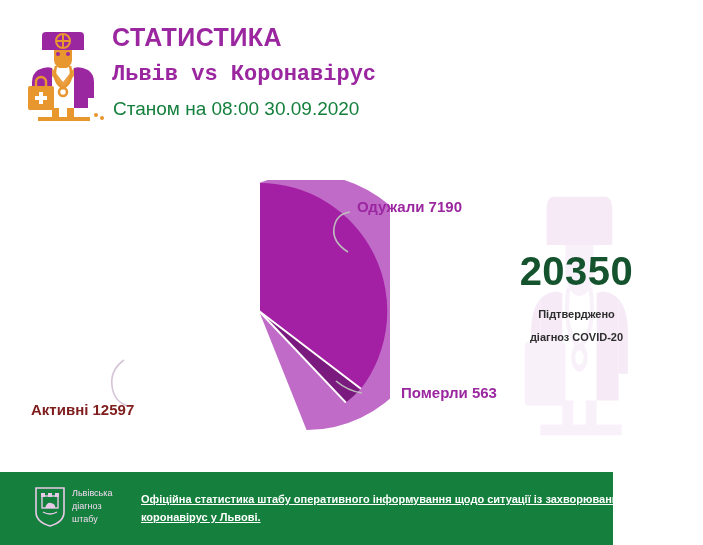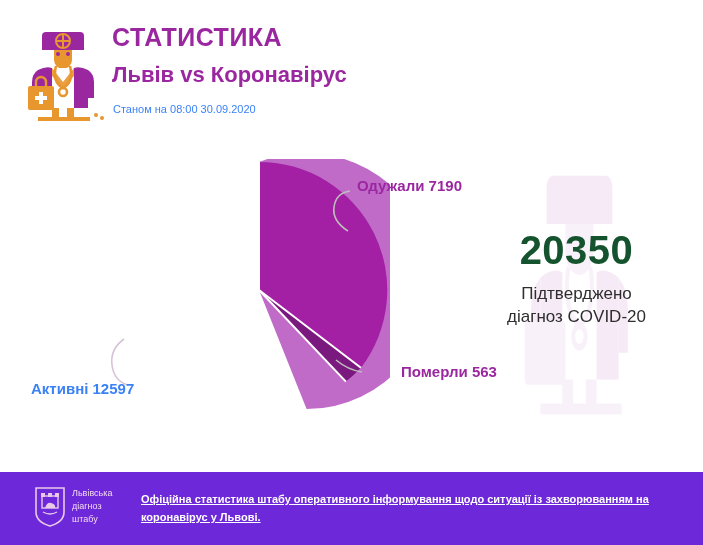--- a/index.html
+++ b/index.html
@@ -37,33 +37,34 @@
     letter-spacing: 0.5px;
     line-height: 30px;
     margin: 0;
   }
   #title-sub {
     font-size: 22px;
     font-weight: bold;
     color: #9B27A0;
     line-height: 30px;
     margin: 8px 0 0 0;
+    font-family: Liberation Mono, monospace;
   }
   #title-date {
-    font-size: 11px;
+    font-size: 19px;
     font-weight: normal;
-    color: #3b82f6;
+    color: #15803d;
     line-height: 20px;
     margin: 9px 0 4px 1px;
   }
 
   
   #main {
     position: absolute;
-    left: 0; top: 131px;
+    left: 0; top: 152px;
     width: 578px; height: 332px;
   }
 
   #pie-wrap {
     position: absolute;
     left: 128px; top: 28px;
     width: 262px; height: 262px;
   }
   #pie-svg { display: block; }
 
@@ -77,21 +78,21 @@
     left: 357px; top: 46px;
     color: #9B27A0;
   }
   #label-died {
     left: 366px; top: 232px;
     color: #9B27A0;
     margin-left: 35px;
   }
   #label-active {
     left: 31px; top: 249px;
-    color: #3b82f6;
+    color: #7f1d1d;
   }
 
   
   #stat-panel {
     position: absolute;
     left: 450px; top: 0px;
     width: 253px; height: 332px;
   }
   #watermark {
     position: absolute;
@@ -107,32 +108,32 @@
   }
   #stat-number {
     font-size: 40px;
     font-weight: bold;
     color: #14532d;
     letter-spacing: 0.5px;
     line-height: 46px;
   }
   #stat-caption {
     margin-top: 9px;
-    font-size: 17px;
-    font-weight: normal;
+    font-size: 11px;
+    font-weight: bold;
     color: #2e2e2e;
     line-height: 23px;
   }
 
   
   #footer {
     position: absolute;
     left: 0; top: 472px;
-    width: 703px; height: 73px;
-    background: #6d28d9;
+    width: 613px; height: 73px;
+    background: #15803d;
   }
   #footer-logo {
     position: absolute;
     left: 34px; top: 14px;
     width: 32px; height: 42px;
   }
   #footer-logo-text {
     position: absolute;
     left: 72px; top: 15px;
     width: 60px;

